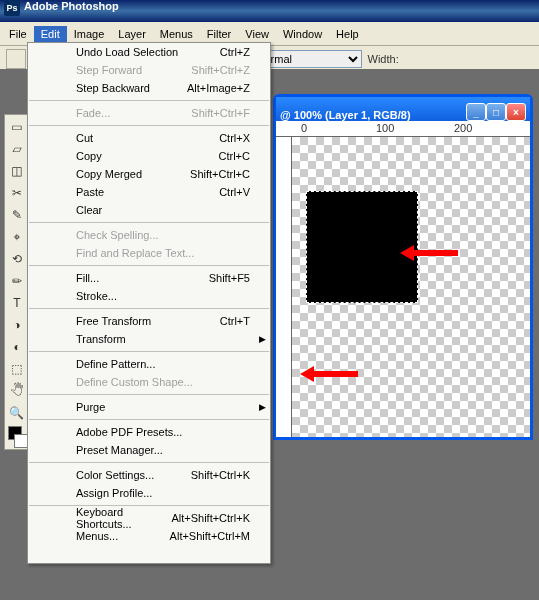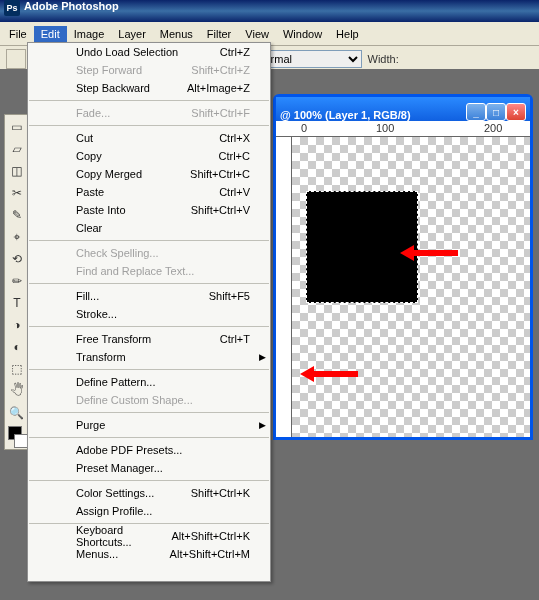--- a/index.html
+++ b/index.html
@@ -107,21 +107,21 @@
   <div class="docwin">
     <div class="doc-titlebar">
       <div class="doc-title">@ 100% (Layer 1, RGB/8)</div>
       <div class="win-btn">_</div>
       <div class="win-btn">□</div>
       <div class="win-btn close">×</div>
     </div>
     <div class="ruler-h">
       <span style="left:25px">0</span>
       <span style="left:100px">100</span>
-      <span style="left:208px">200</span>
+      <span style="left:178px">200</span>
     </div>
     <div class="ruler-v"></div>
     <div class="canvas-area">
       <div class="selection"></div>
     </div>
   </div>
 
 </div>
 
 <div class="dropdown" id="edit-dropdown">
@@ -151,24 +151,20 @@
       <span>Copy</span>
       <span class="shortcut">Ctrl+C</span>
     </div>
     <div class="dd-item">
       <span>Copy Merged</span>
       <span class="shortcut">Shift+Ctrl+C</span>
     </div>
     <div class="dd-item">
       <span>Paste</span>
       <span class="shortcut">Ctrl+V</span>
-    </div>
-    <div class="dd-item">
-      <span>Paste Into</span>
-      <span class="shortcut">Shift+Ctrl+V</span>
     </div>
     <div class="dd-item">
       <span>Clear</span>
     </div>
     <div class="sep"></div>
     <div class="dd-item disabled">
       <span>Check Spelling...</span>
     </div>
     <div class="dd-item disabled">
       <span>Find and Replace Text...</span>

